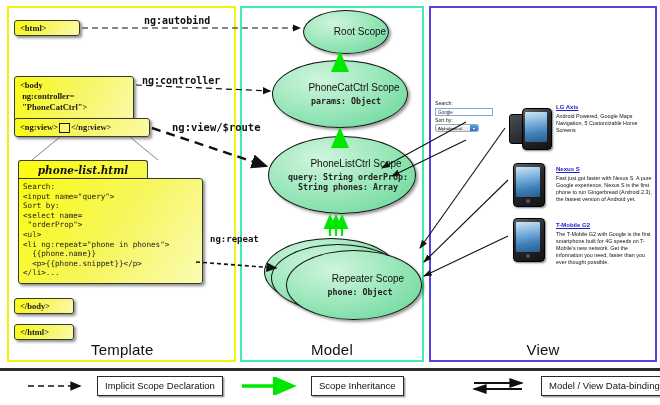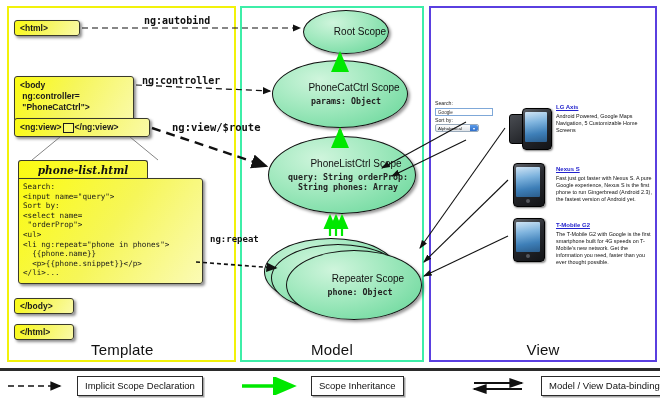--- a/index.html
+++ b/index.html
@@ -13,21 +13,21 @@
   #panel-model{left:240px;top:6px;width:180px;height:352px;border:2px solid #3DEEA8;}
   #panel-view{left:429px;top:6px;width:224px;height:352px;border:2px solid #5A3FE0;}
   .panel-title{position:absolute;bottom:2px;width:100%;text-align:center;
                font-size:15px;color:#111;letter-spacing:.2px;}
   #panel-template .panel-title{text-align:center;padding-left:82px;width:auto;}
 
   
   .ybox{position:absolute;border:1.6px solid #3a3a2a;border-radius:3px;
         background:linear-gradient(120deg,#FBFB12 0%,#F6F65B 45%,#FAFAA8 100%);
         box-shadow:2px 2px 3px rgba(0,0,0,.45);
-        font-family:Liberation Sans, sans-serif;font-weight:bold;
+        font-family:Liberation Serif, serif;font-weight:bold;
         font-size:8.5px;line-height:11px;color:#1a1a1a;
         padding:3px 5px;box-sizing:border-box;white-space:pre;}
   #box-html{left:14px;top:20px;width:66px;height:16px;padding:2px 5px;}
   #box-body{left:14px;top:76px;width:120px;height:46px;}
   #box-ngview{left:14px;top:118px;width:136px;height:19px;padding:3px 5px;}
   #box-bodyclose{left:14px;top:298px;width:60px;height:16px;padding:2px 5px;}
   #box-htmlclose{left:14px;top:324px;width:60px;height:16px;padding:2px 5px;}
   .ngview-slot{display:inline-block;width:9px;height:8px;border:1.4px solid #1a1a1a;
                background:#FAFA70;vertical-align:middle;margin:0 1px;}
 
@@ -94,21 +94,21 @@
   .ph-kb{position:absolute;border-radius:3px;
          background:linear-gradient(150deg,#4a4d53 0%,#1b1d21 100%);border:1px solid #000;}
   .ph-home{position:absolute;border-radius:50%;background:#55585e;}
 
   
   #legend{position:absolute;left:0;top:368px;width:660px;height:37px;background:#fff;}
   #legend-rule{position:absolute;left:0;top:0;width:660px;height:3px;background:#2b2b2b;}
   .lg-item{position:absolute;top:8px;height:20px;display:flex;align-items:center;}
   .lg-box{border:1.5px solid #2b2b2b;background:#fff;box-shadow:1.5px 1.5px 0 rgba(0,0,0,.35);
           font-size:9.5px;line-height:16px;padding:1px 7px;color:#111;white-space:nowrap;}
-  #lg-0{left:6px;} #lg-1{left:240px;} #lg-2{left:470px;}
+  #lg-0{left:26px;} #lg-1{left:240px;} #lg-2{left:470px;}
   .lg-art{width:64px;height:18px;position:relative;margin-right:7px;}
 
   svg.ovl{position:absolute;left:0;top:0;width:660px;height:405px;pointer-events:none;}
 </style>
 </head>
 <body>
 
 <div id="stage">
 
   <div class="panel" id="panel-template">

